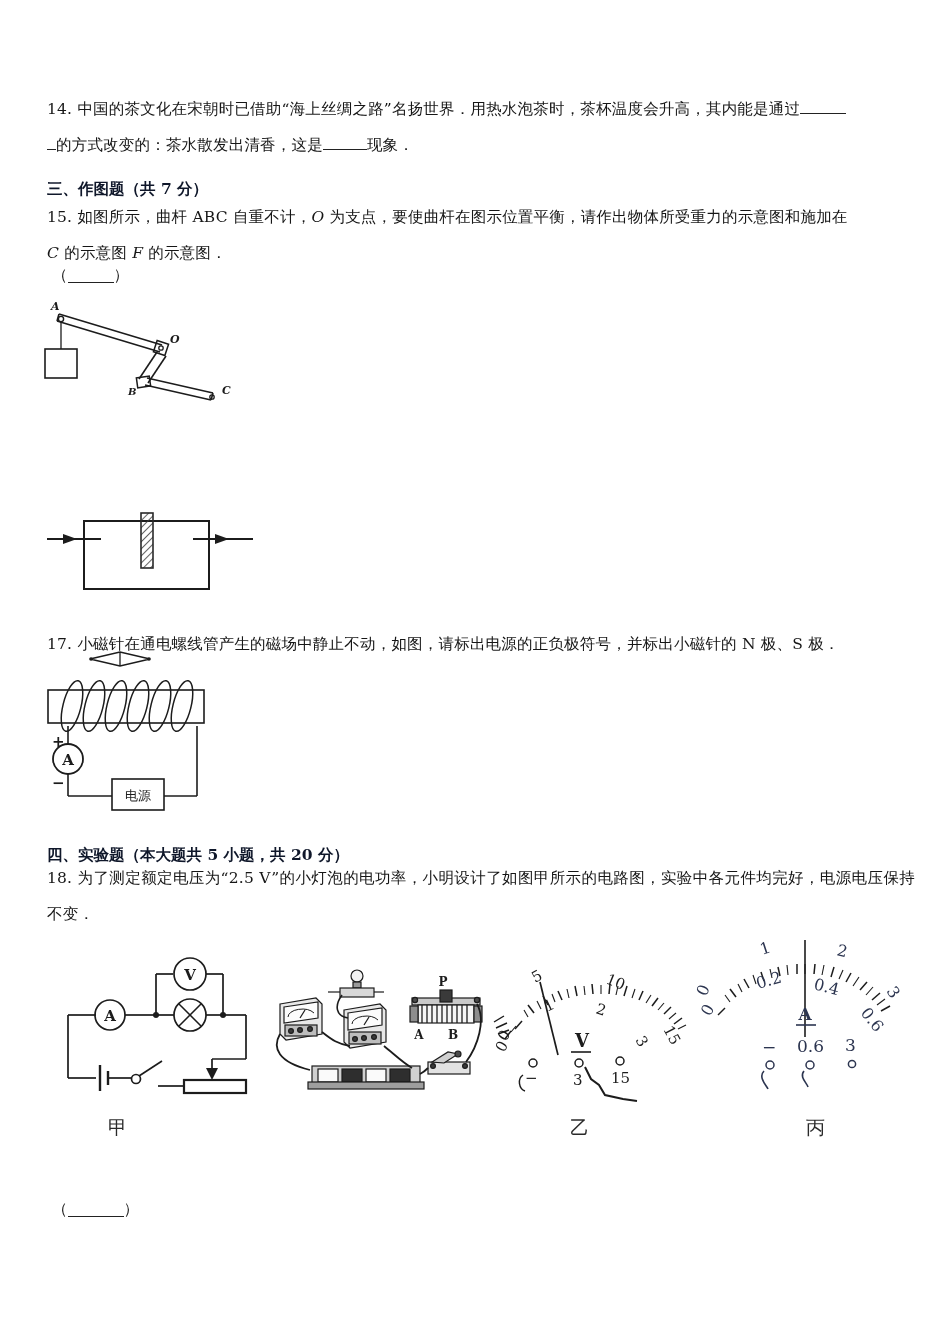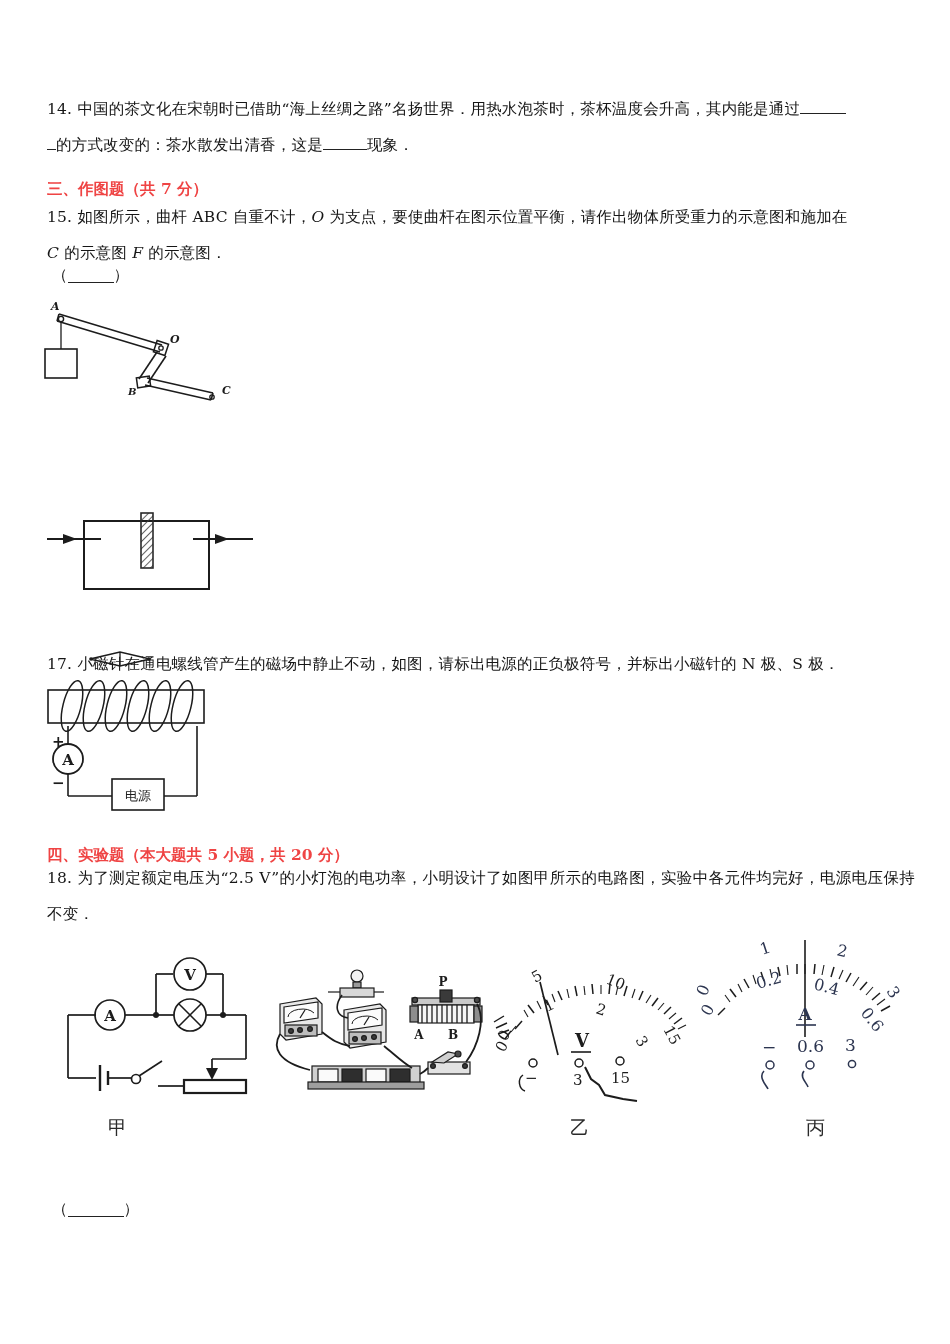--- a/index.html
+++ b/index.html
@@ -29,21 +29,21 @@
     letter-spacing: 0.2px;
     text-align: justify;
     color: #161616;
   }
   .heading {
     position: absolute;
     left: 47px;
     font-size: 15.5px;
     line-height: 30px;
     font-weight: bold;
-    color: #ef4444;
+    color: #0f172a;
   }
   .blank-inline {
     display: inline-block;
     border-bottom: 1.3px solid #222;
     vertical-align: baseline;
   }
   .answer-paren {
     position: absolute;
     left: 52px;
     font-size: 15.5px;
@@ -136,21 +136,21 @@
       <line class="stroke" x1="2" y1="29" x2="56" y2="29" stroke-width="2"></line>
       <polygon points="18,24 32,29 18,34" fill="#1c1c1c"></polygon>
 
       <line class="stroke" x1="148" y1="29" x2="208" y2="29" stroke-width="2"></line>
       <polygon points="170,24 184,29 170,34" fill="#1c1c1c"></polygon>
 
       <rect x="96" y="3" width="12" height="55" fill="url(#hatch)" stroke="#2a2a2a" stroke-width="1.6"></rect>
     </svg>
   </div>
 
-  <div class="q-text" style="top:646px;">
+  <div class="q-text" style="top:626px;">
     <span>17.</span>
     <span>小磁针在通电螺线管产生的磁场中静止不动，如图，请标出电源的正负极符号，并标出小磁针的 N 极、S 极．</span>
   </div>
 
   <div class="fig" style="left:42px; top:648px;">
     <svg width="230" height="165" viewBox="0 0 230 165">
 
       <polygon class="stroke" points="48,11 78,4 108,11 78,18" stroke-width="1.5" fill="#fff"></polygon>
       <line class="stroke" x1="78" y1="4" x2="78" y2="18" stroke-width="1.3"></line>
       <circle cx="49" cy="11" r="1.8" fill="#1c1c1c"></circle>

